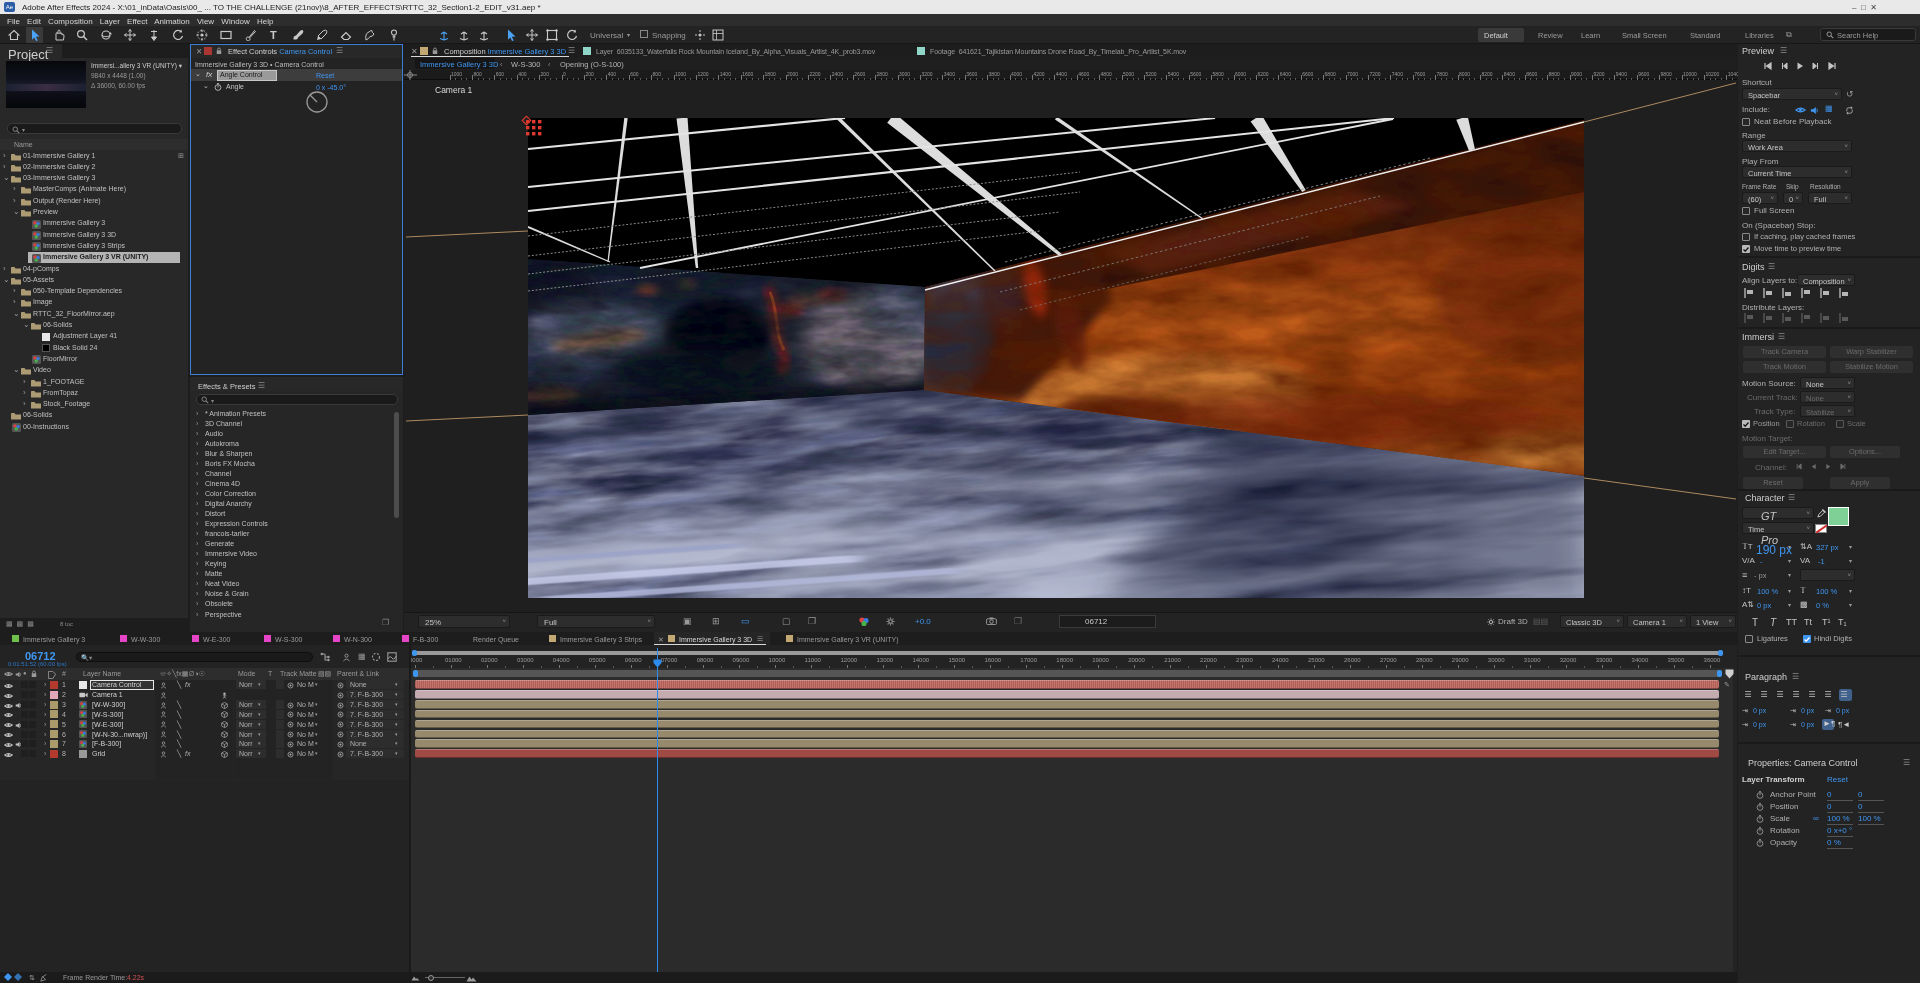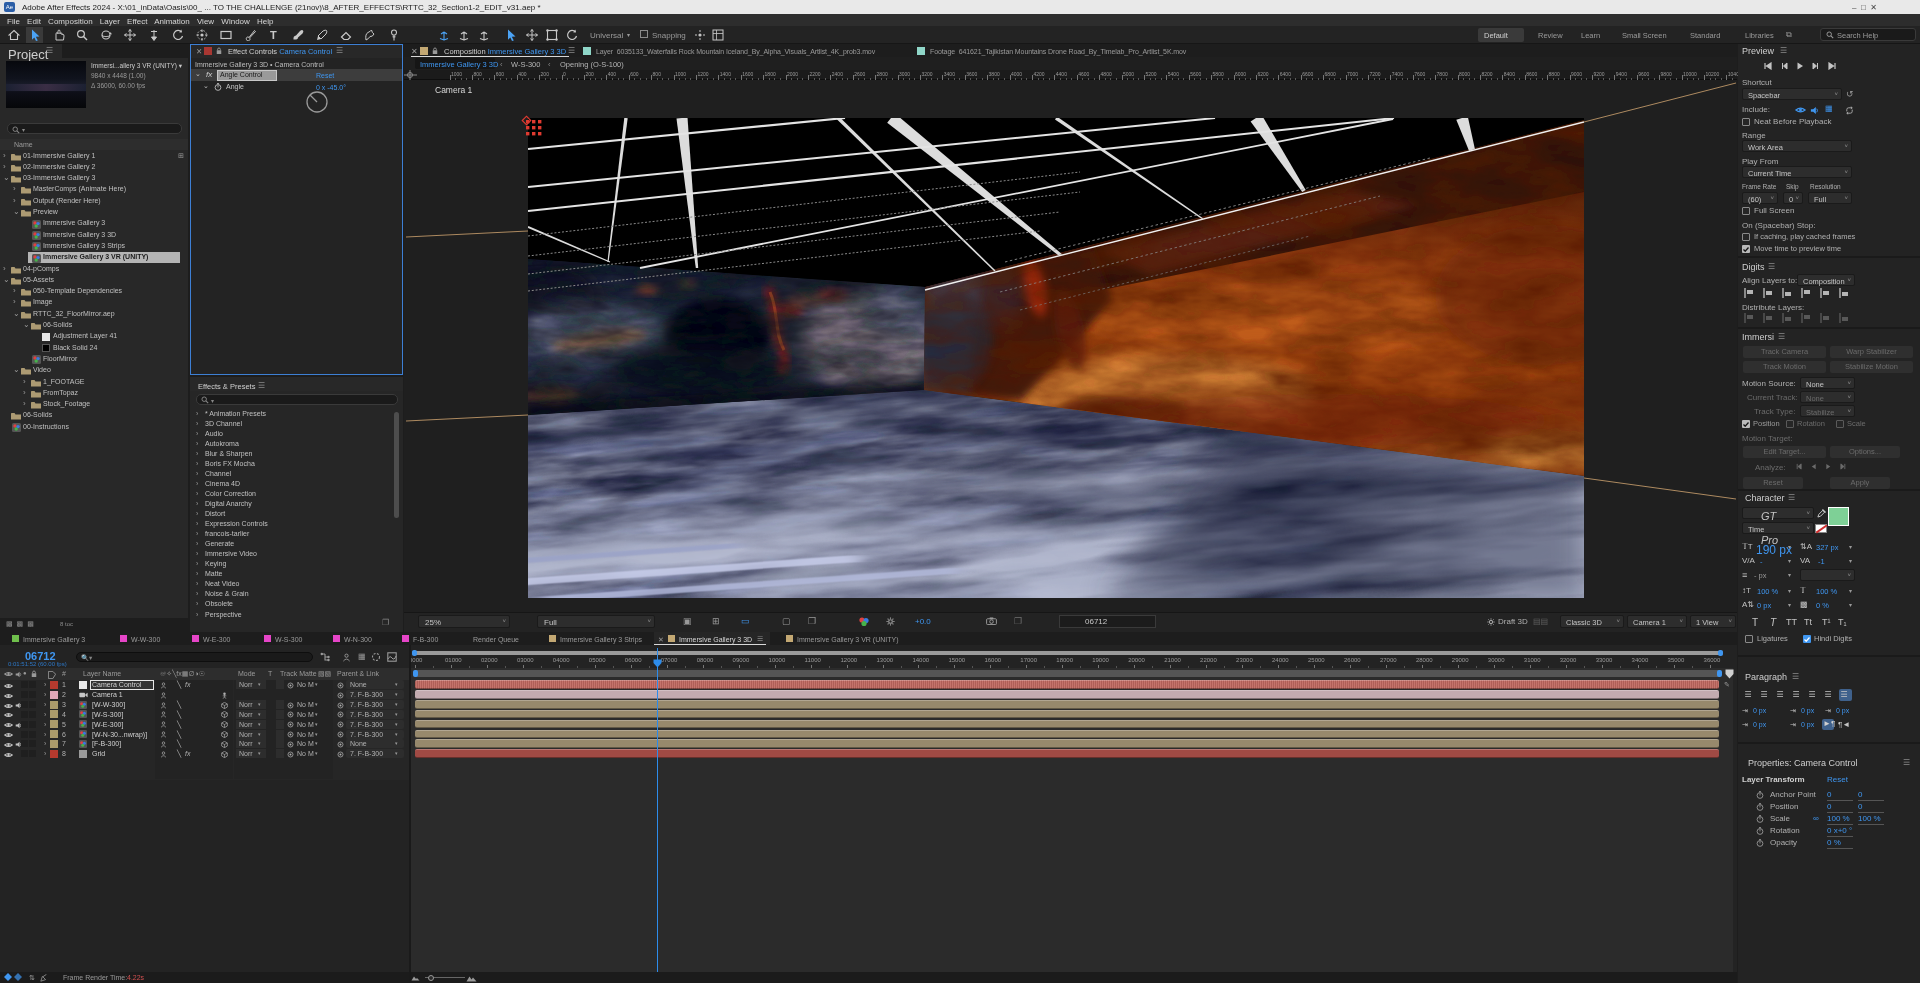--- a/index.html
+++ b/index.html
@@ -1239,21 +1239,21 @@
     <path d="M0.5 2.5 L2.2 4.2 L5.5 0.5" stroke="#111" stroke-width="1.3" fill="none"></path>
   </svg>
 <div class="txt" style="left:1753px;top:419px;font-size:7.5px;color:#9a9a9a;">Position</div>
 <div class="abs" style="left:1786px;top:420px;width:8px;height:8px;border:1px solid #5a5a5a;background:#262626;border-radius:1px;"></div>
 <div class="txt" style="left:1797px;top:419px;font-size:7.5px;color:#6b6b6b;">Rotation</div>
 <div class="abs" style="left:1836px;top:420px;width:8px;height:8px;border:1px solid #5a5a5a;background:#262626;border-radius:1px;"></div>
 <div class="txt" style="left:1847px;top:419px;font-size:7.5px;color:#6b6b6b;">Scale</div>
 <div class="txt" style="left:1742px;top:434px;font-size:8px;color:#6b6b6b;">Motion Target:</div>
 <div class="gbtn" style="left:1743px;top:446px;width:83px;height:12px;line-height:12px;font-size:7.5px;">Edit Target...</div>
 <div class="gbtn" style="left:1830px;top:446px;width:70px;height:12px;line-height:12px;font-size:7.5px;">Options...</div>
-<div class="txt" style="left:1755px;top:463px;font-size:8px;color:#6b6b6b;">Analyze:</div>
+<div class="txt" style="left:1755px;top:463px;font-size:8px;color:#6b6b6b;">Channel:</div>
 <svg class="abs" style="left:1795px;top:463px" width="7" height="7" viewBox="0 0 8 8">
     <path d="M2.5 1 V7 M7 1 L3.5 4 L7 7 Z" stroke="#6b6b6b" fill="#6b6b6b" stroke-width="1"></path>
   </svg>
 <svg class="abs" style="left:1810px;top:463px" width="7" height="7" viewBox="0 0 8 8">
     <path d="M6.5 1 L2 4 L6.5 7 Z" fill="#6b6b6b"></path>
   </svg>
 <svg class="abs" style="left:1825px;top:463px" width="7" height="7" viewBox="0 0 8 8">
     <path d="M1.5 1 L6 4 L1.5 7 Z" fill="#6b6b6b"></path>
   </svg>
 <svg class="abs" style="left:1840px;top:463px" width="7" height="7" viewBox="0 0 8 8">

